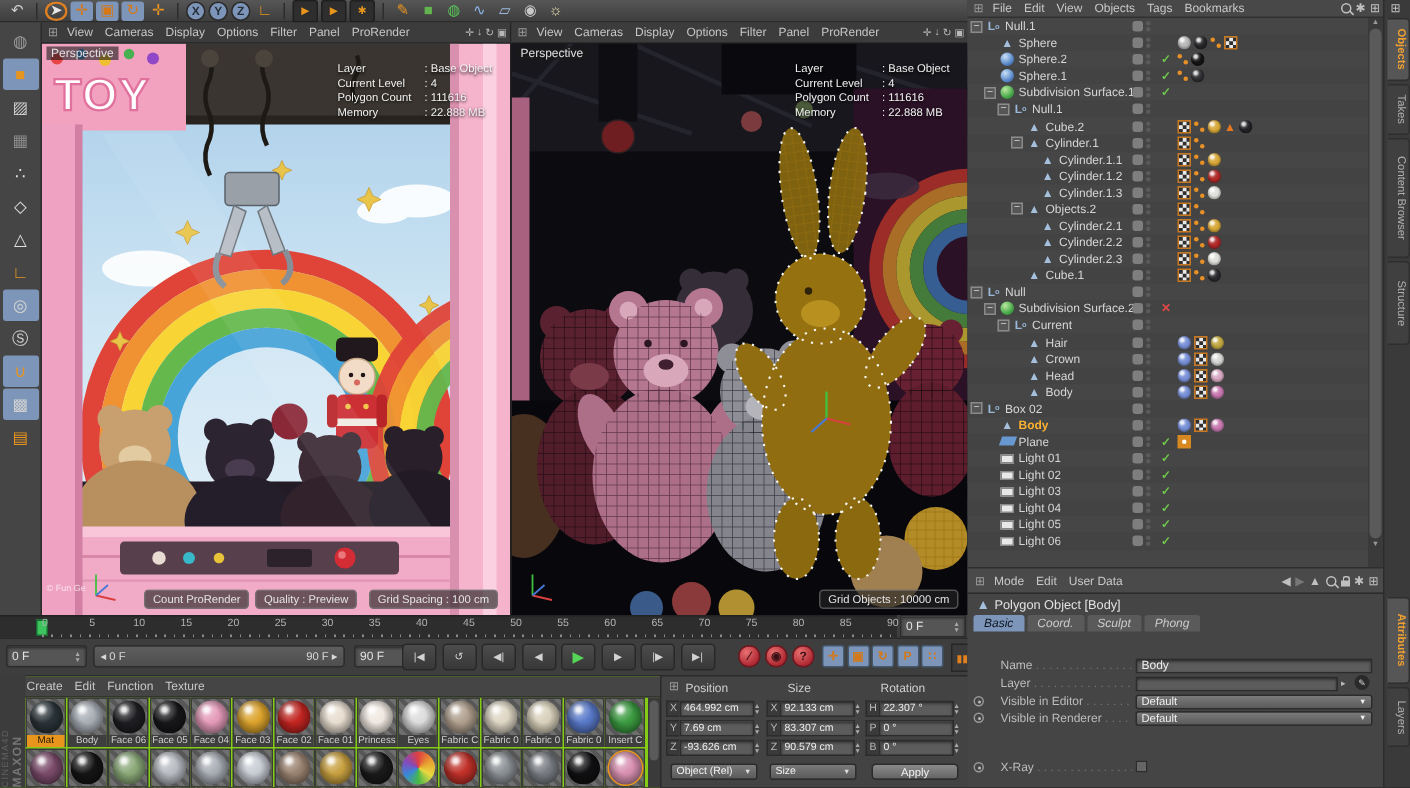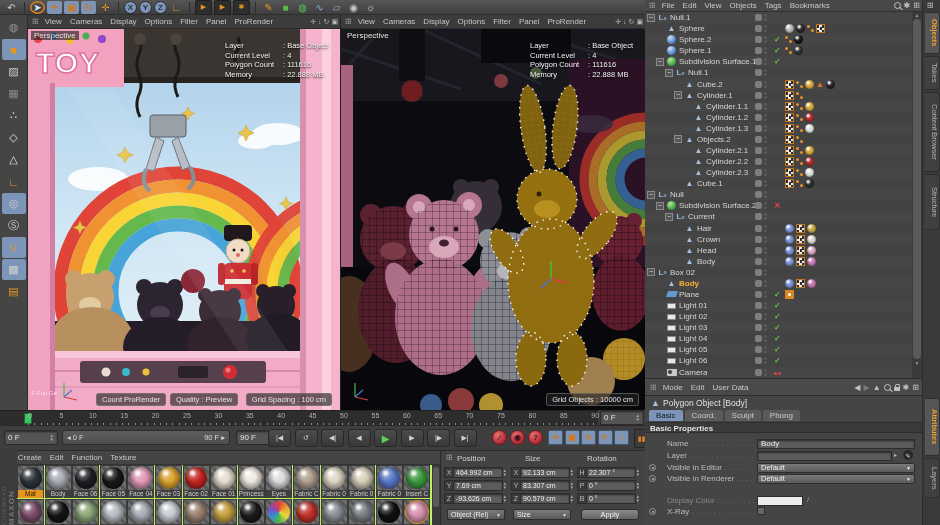--- a/index.html
+++ b/index.html
@@ -51,21 +51,21 @@
   .stepcol{margin-left:auto;display:flex;flex-direction:column;font-size:4.5px;line-height:4px;color:#aaa;}
   #transport{position:absolute;left:0;top:425px;width:645px;height:25px;background:#3e3e3e;border-top:1px solid #2a2a2a;}
   .tl-field{position:absolute;height:15px;top:4px;background:#555;border:1px solid #2c2c2c;box-sizing:border-box;box-shadow:inset 0 1px 2px #262626;font-size:8px;color:#e2e2e2;display:flex;align-items:center;padding:0 3px;border-radius:2px;}
   .tl-range{position:absolute;left:62px;top:4px;width:168px;height:15px;background:linear-gradient(#5e5e5e,#4e4e4e);border:1px solid #2c2c2c;border-radius:3px;box-sizing:border-box;font-size:7.5px;color:#d8d8d8;display:flex;align-items:center;justify-content:space-between;padding:0 4px;}
   .tp-btn{position:absolute;top:3px;width:23px;height:18px;background:linear-gradient(#4c4c4c,#383838);border:1px solid #282828;border-radius:3px;color:#d2d2d2;font-size:7px;display:flex;align-items:center;justify-content:center;box-sizing:border-box;}
   .tp-play{color:#55d455;font-size:10px;}
   .rec-btn{position:absolute;top:4px;width:15px;height:15px;border-radius:50%;background:radial-gradient(circle at 35% 30%,#e87070,#b02a34 70%);border:1px solid #6e1820;color:#3c1014;font-size:8px;font-weight:bold;display:flex;align-items:center;justify-content:center;box-sizing:border-box;}
   .tg-btn{position:absolute;top:4px;width:15px;height:15px;background:#7d95b8;border:1px solid #44586e;border-radius:2px;color:#d47818;font-size:8px;font-weight:bold;display:flex;align-items:center;justify-content:center;box-sizing:border-box;}
   .keysel{position:absolute;top:3px;width:13px;height:17px;background:#3a3a3a;border:1px solid #262626;color:#e08020;font-size:7px;display:flex;align-items:center;justify-content:center;}
   
-  #materials{position:absolute;left:0;top:450px;width:440px;height:75px;background:#bef264;border-top:1px solid #2a2a2a;}
+  #materials{position:absolute;left:0;top:450px;width:440px;height:75px;background:#84cc16;border-top:1px solid #2a2a2a;}
   #mat-menu{height:13px;display:flex;align-items:center;font-size:8px;color:#c8c8c8;background:#454545;border-bottom:1px solid #333;padding-left:3px;}
   #mat-grid{position:absolute;left:17px;top:14px;width:414px;height:61px;overflow:hidden;}
   .mat-cell{position:absolute;width:27px;height:33px;background:repeating-linear-gradient(45deg,#6e6e6e 0 3px,#575757 3px 6px);border:1px solid #3a3a3a;box-sizing:border-box;}
   .mat-ball{width:22px;height:22px;border-radius:50%;margin:1px auto 0;}
   .selborder{outline:1.5px solid #e8951e;}
   .mat-label{height:8px;font-size:6.5px;color:#cfcfcf;text-align:center;overflow:hidden;line-height:8px;background:#3e3e3e;margin-top:1px;white-space:nowrap;}
   .mat-label.sel{background:#e8951e;color:#241700;}
   #mat-scroll{position:absolute;right:0;top:14px;width:8px;height:61px;background:#3a3a3a;}
   #mat-scroll i{display:block;margin:2px 1px;height:40px;background:#5a5a5a;border-radius:3px;}
   
@@ -118,21 +118,21 @@
   .t-sphere{width:9px;height:9px;border-radius:50%;}
   .t-tri{color:#e87820;font-size:8px;line-height:9px;}
   .t-ptag{width:9px;height:9px;background:#d88820;position:relative;}
   .t-ptag::after{content:'';position:absolute;left:3px;top:3px;width:3px;height:3px;background:#fff;border-radius:50%;}
   #om-scroll{position:absolute;left:912px;top:12px;width:10px;height:366px;background:#3a3a3a;font-size:5px;color:#999;text-align:center;}
   #om-scroll .thumb{margin:1px;height:340px;background:#5a5a5a;border-radius:4px;}
   
   #mode-bar{position:absolute;left:645px;top:378px;width:277px;height:17px;background:#4a4a4a;border-top:1px solid #2e2e2e;display:flex;align-items:center;font-size:8px;color:#c8c8c8;padding:0 3px;box-sizing:border-box;}
   #attrs{position:absolute;left:645px;top:395px;width:277px;height:130px;background:#454545;border-top:1px solid #2a2a2a;box-sizing:border-box;}
   .a-title{position:absolute;left:0;top:0;width:100%;height:13px;display:flex;align-items:center;font-size:8.5px;color:#e2e2e2;padding-left:5px;box-sizing:border-box;}
-  .a-tabs{position:absolute;left:4px;top:14px;display:flex;gap:2px;}
+  .a-tabs{position:absolute;left:4px;top:14px;display:flex;gap:2px;font-style:italic;}
   .a-tab{font-size:8px;padding:0 7px;line-height:11px;background:#5a5a5a;color:#ccc;border-radius:2px 2px 0 0;}
   .a-tab.on{background:#7d95b8;color:#0e1620;}
   .a-section{position:absolute;left:0;top:26px;width:100%;height:11px;background:#3a3a3a;border-top:1px solid #2e2e2e;border-bottom:1px solid #2e2e2e;font-size:8px;font-weight:bold;color:#e0e0e0;line-height:11px;padding-left:5px;box-sizing:border-box;}
   .a-row{position:absolute;left:0;width:100%;height:11px;font-size:8px;color:#bdbdbd;}
   .a-dot{position:absolute;left:4px;top:2px;width:7px;height:7px;border:1px solid #989898;border-radius:50%;box-sizing:border-box;}
   .a-dot::after{content:'';position:absolute;left:1.5px;top:1.5px;width:2px;height:2px;border-radius:50%;background:#bbb;}
   .a-label{position:absolute;left:22px;width:88px;overflow:hidden;white-space:nowrap;line-height:11px;}
   .a-label::after{content:" . . . . . . . . . . . . . . . . . . . .";color:#787878;}
   .a-dim{color:#8a8a8a;}
   .a-input{position:absolute;left:112px;top:0.5px;height:10px;background:#5c5c5c;border:1px solid #2c2c2c;box-shadow:inset 0 1px 2px #2a2a2a;color:#eee;font-size:8px;font-family:"Liberation Sans",sans-serif;padding:0 3px;box-sizing:border-box;}
@@ -1427,37 +1427,20 @@
         <span class="om-vis">
           <i class="vis-sq"></i>
           <i class="vis-dd">
             <b></b>
             <b></b>
           </i>
         </span>
         <span class="om-st st-check">✓</span>
         <span class="om-tags"></span>
       </div>
-      <div class="om-row">
-        <span class="om-ind" style="width: 11px;"></span>
-        <span class="om-exp om-exp-empty"></span>
-        <span class="obj-ic">
-          <i class="ic-cam"></i>
-        </span>
-        <span class="om-label">Camera</span>
-        <span class="om-vis">
-          <i class="vis-sq"></i>
-          <i class="vis-dd">
-            <b></b>
-            <b></b>
-          </i>
-        </span>
-        <span class="om-st st-camdots"><b></b><b></b></span>
-        <span class="om-tags"></span>
-      </div>
     </div>
   <div id="om-scroll">▲<div class="thumb"></div>▼</div>
 
   <div id="mode-bar">
     <span class="panel-ic">⊞</span>
   <span class="menu-item">Mode</span>
       <span class="menu-item">Edit</span>
       <span class="menu-item">User Data</span>
       <span class="menu-icons">
         <span class="mi-glyph">◀</span>
@@ -1473,21 +1456,20 @@
     <div class="a-title">
       <span class="obj-ic ic-poly" style="font-size:9px;">▲</span>
       <span>Polygon Object [Body]</span>
     </div>
     <div class="a-tabs" id="a-tabs">
         <span class="a-tab on">Basic</span>
         <span class="a-tab">Coord.</span>
         <span class="a-tab">Sculpt</span>
         <span class="a-tab">Phong</span>
       </div>
-    <div class="a-section">Basic Properties</div>
     <div class="a-row" style="top:42px">
       <span class="a-label">Name</span>
       <input class="a-input" style="width: 158px;" value="Body">
     </div>
     <div class="a-row" style="top:54px">
       <span class="a-label">Layer</span>
       <input class="a-input" style="width: 135px;" value="">
       <span class="layer-arrow">▸</span>
       <span class="layer-pen">✎</span>
     </div>
@@ -1499,25 +1481,20 @@
           <i>▼</i>
         </span>
     </div>
     <div class="a-row" style="top:77px">
       <span class="a-dot"></span>
       <span class="a-label">Visible in Renderer</span>
       <span class="a-dd">
           <span>Default</span>
           <i>▼</i>
         </span>
-    </div>
-    <div class="a-row" style="top:99px">
-      <span class="a-label a-dim">Display Color</span>
-      <span class="a-swatch"></span>
-      <span class="a-slash">/</span>
     </div>
     <div class="a-row" style="top:110px">
       <span class="a-dot"></span>
       <span class="a-label">X-Ray</span>
       <span class="a-check"></span>
     </div>
   </div>
 
   <div id="right-tabs">
     <span class="vplus">⊞</span>

